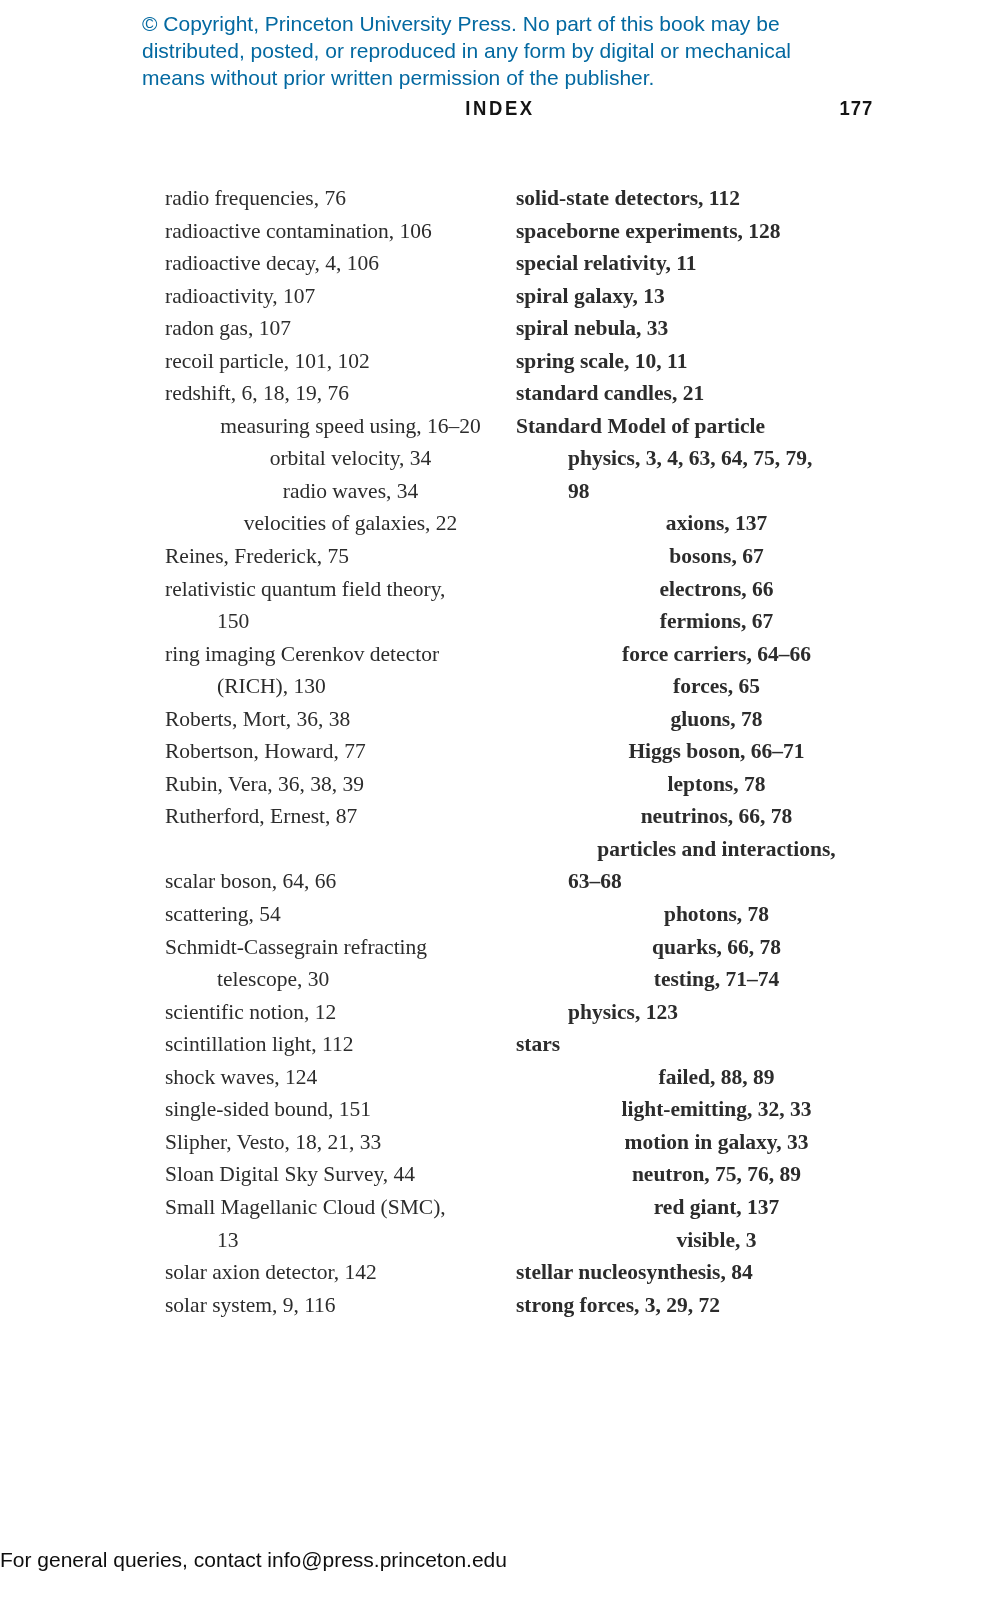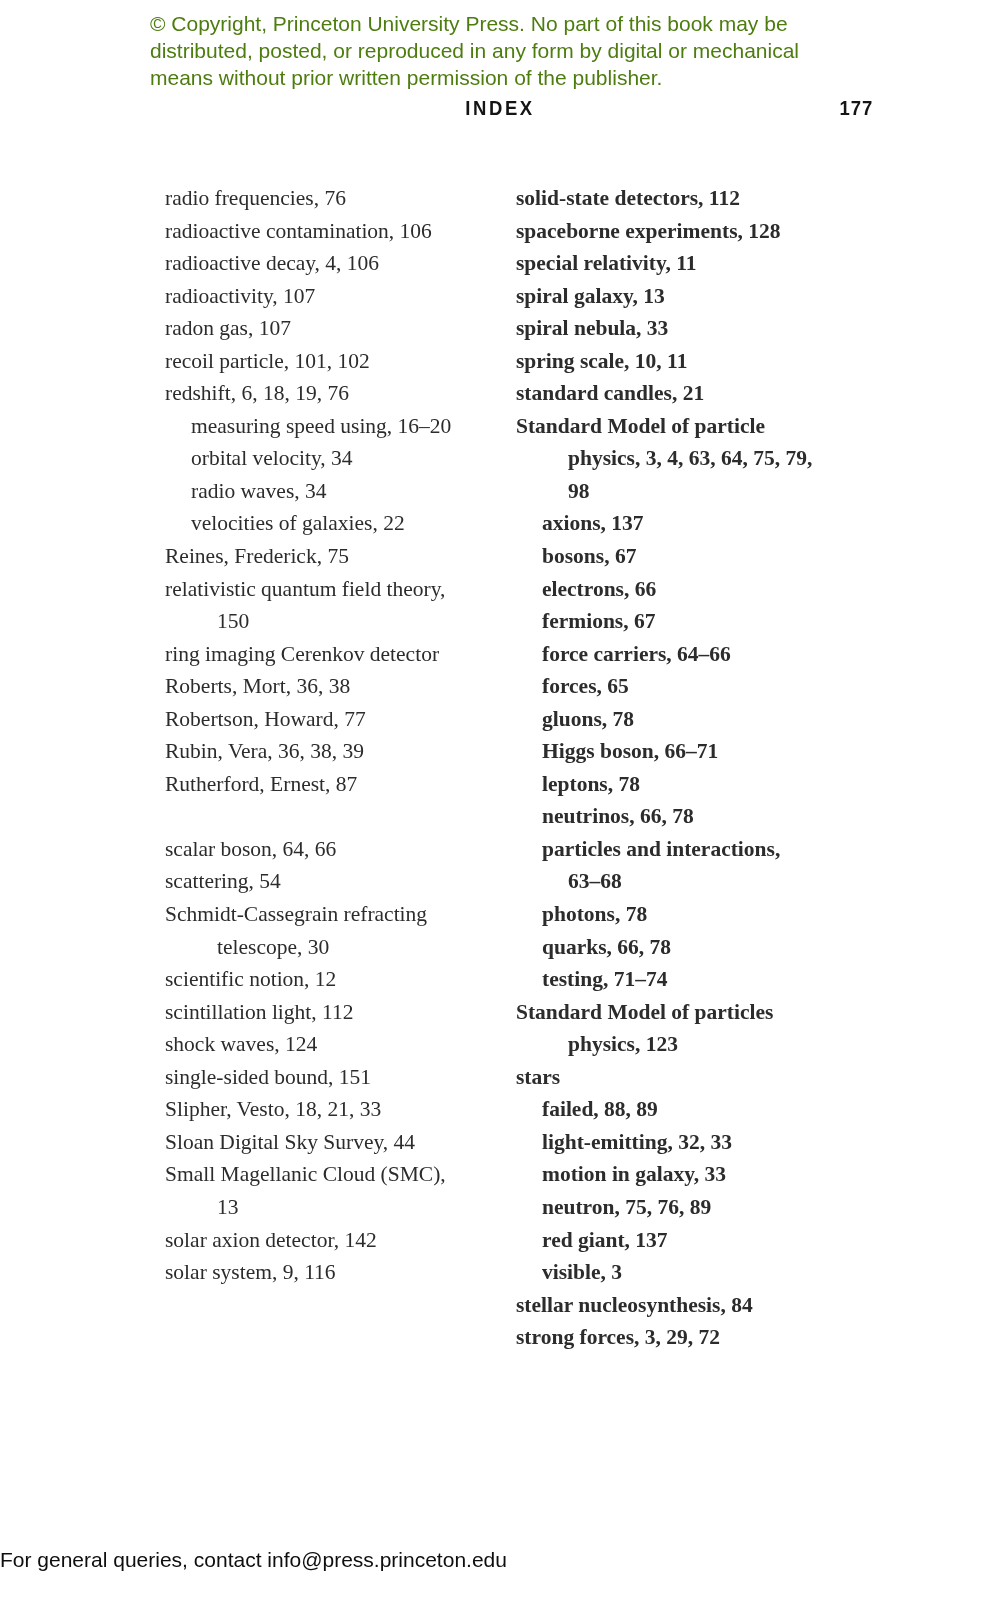--- a/index.html
+++ b/index.html
@@ -5,24 +5,24 @@
   html, body { margin: 0; padding: 0; }
   body {
     width: 1000px; height: 1600px;
     background: #ffffff;
     position: relative;
     font-family: "Liberation Serif", serif;
     overflow: hidden;
   }
   .copyright {
     position: absolute;
-    left: 150px; top: 10px; width: 710px;
+    left: 142px; top: 10px; width: 710px;
     font-family: "Liberation Sans", sans-serif;
     font-size: 21px; line-height: 27px;
-    color: #4d7c0f;
+    color: #0369a1;
   }
   .running-head {
     position: absolute;
     left: 0; top: 96px; width: 1000px; height: 28px;
   }
   .index-title {
     position: absolute;
     left: 0; width: 1000px;
     text-align: center;
     font-family: "Liberation Sans", sans-serif;
@@ -50,21 +50,21 @@
     color: #2c2c2c;
   }
   .col-left  { left: 165px; width: 345px; }
   .col-right { left: 516px; width: 375px; font-weight: bold; }
   .line {
     line-height: 32.55px;
     height: 32.55px;
     white-space: nowrap;
   }
   .indent-0 { padding-left: 0; }
-  .indent-1 { padding-left: 26px; }
+  .indent-1 { padding-left: 26px; text-align: center; }
   .indent-2 { padding-left: 52px; }
   .gap { }
   .footer {
     position: absolute;
     left: 0; top: 1548px; width: 976px;
     text-align: left;
     font-family: "Liberation Sans", sans-serif;
     font-size: 21px;
     color: #0e0e0e;
   }
@@ -92,20 +92,21 @@
     <div class="line indent-0">recoil particle, 101, 102</div>
     <div class="line indent-0">redshift, 6, 18, 19, 76</div>
     <div class="line indent-1">measuring speed using, 16–20</div>
     <div class="line indent-1">orbital velocity, 34</div>
     <div class="line indent-1">radio waves, 34</div>
     <div class="line indent-1">velocities of galaxies, 22</div>
     <div class="line indent-0">Reines, Frederick, 75</div>
     <div class="line indent-0">relativistic quantum field theory,</div>
     <div class="line indent-2">150</div>
     <div class="line indent-0">ring imaging Cerenkov detector</div>
+    <div class="line indent-2">(RICH), 130</div>
     <div class="line indent-0">Roberts, Mort, 36, 38</div>
     <div class="line indent-0">Robertson, Howard, 77</div>
     <div class="line indent-0">Rubin, Vera, 36, 38, 39</div>
     <div class="line indent-0">Rutherford, Ernest, 87</div>
     <div class="line gap"></div>
     <div class="line indent-0">scalar boson, 64, 66</div>
     <div class="line indent-0">scattering, 54</div>
     <div class="line indent-0">Schmidt-Cassegrain refracting</div>
     <div class="line indent-2">telescope, 30</div>
     <div class="line indent-0">scientific notion, 12</div>
@@ -138,21 +139,20 @@
     <div class="line indent-1">forces, 65</div>
     <div class="line indent-1">gluons, 78</div>
     <div class="line indent-1">Higgs boson, 66–71</div>
     <div class="line indent-1">leptons, 78</div>
     <div class="line indent-1">neutrinos, 66, 78</div>
     <div class="line indent-1">particles and interactions,</div>
     <div class="line indent-2">63–68</div>
     <div class="line indent-1">photons, 78</div>
     <div class="line indent-1">quarks, 66, 78</div>
     <div class="line indent-1">testing, 71–74</div>
-    <div class="line indent-0">Standard Model of particles</div>
     <div class="line indent-2">physics, 123</div>
     <div class="line indent-0">stars</div>
     <div class="line indent-1">failed, 88, 89</div>
     <div class="line indent-1">light-emitting, 32, 33</div>
     <div class="line indent-1">motion in galaxy, 33</div>
     <div class="line indent-1">neutron, 75, 76, 89</div>
     <div class="line indent-1">red giant, 137</div>
     <div class="line indent-1">visible, 3</div>
     <div class="line indent-0">stellar nucleosynthesis, 84</div>
     <div class="line indent-0">strong forces, 3, 29, 72</div>

